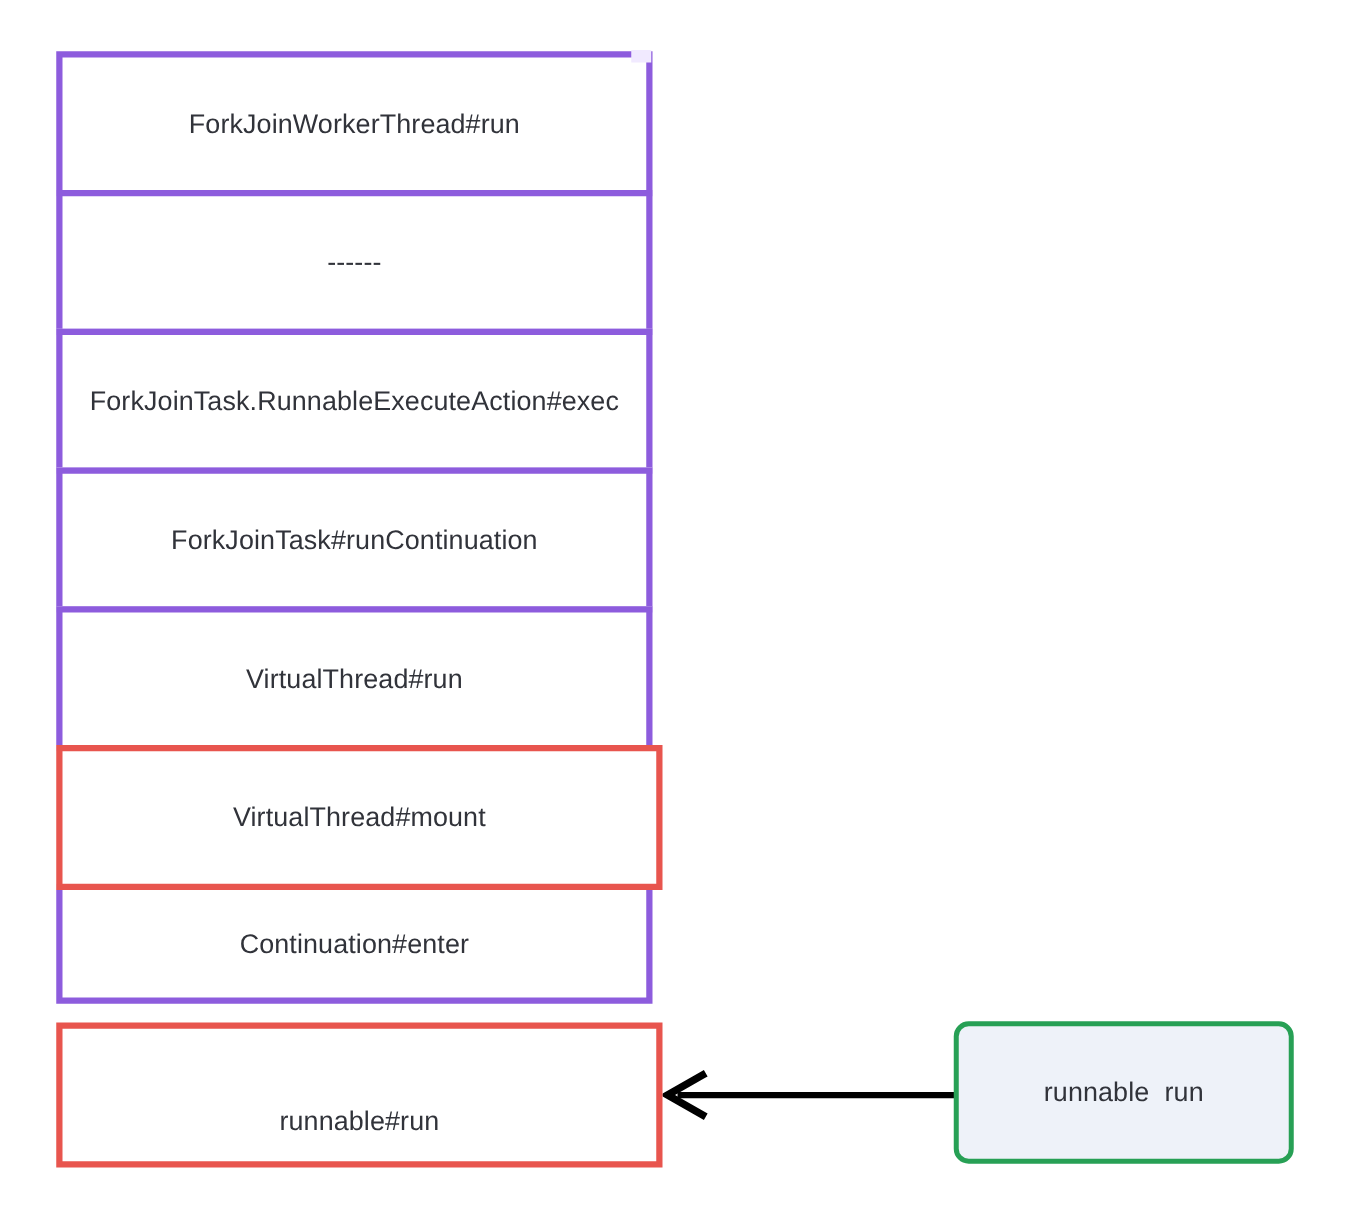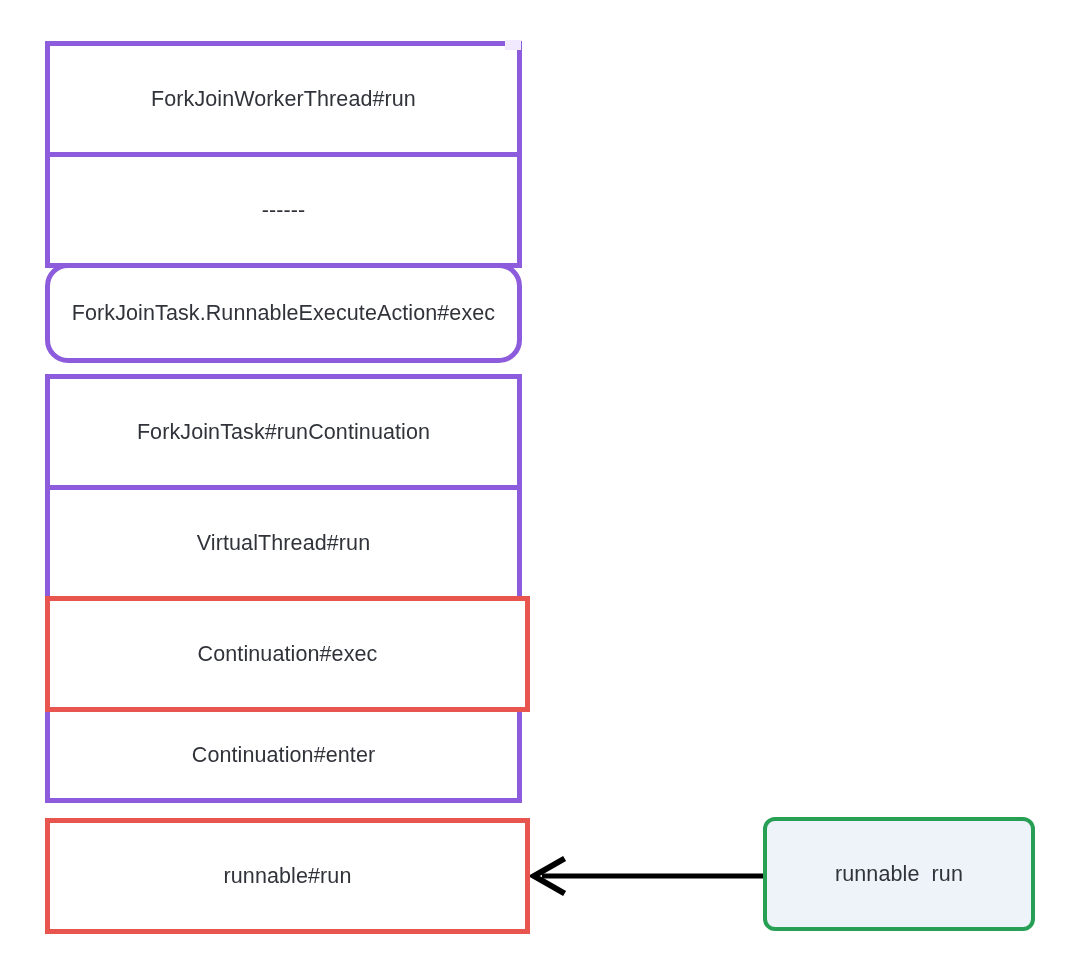--- a/index.html
+++ b/index.html
@@ -99,36 +99,36 @@
 </head>
 <body>
 
 <div id="stack">
     <div class="frame purple" style="top: 0px; height: 116px;">
       <span class="txt">ForkJoinWorkerThread#run</span>
     </div>
     <div class="frame purple" style="top: 111px; height: 116px;">
       <span class="txt">------</span>
     </div>
-    <div class="frame purple" style="top: 222px; height: 100px; border-radius: 23px;">
+    <div class="frame purple" style="top: 222px; height: 116px;">
       <span class="txt">ForkJoinTask.RunnableExecuteAction#exec</span>
     </div>
     <div class="frame purple" style="top: 333px; height: 116px;">
       <span class="txt">ForkJoinTask#runContinuation</span>
     </div>
     <div class="frame purple" style="top: 444px; height: 116px;">
       <span class="txt">VirtualThread#run</span>
     </div>
     <div class="frame red" style="top: 555px; height: 116px;">
-      <span class="txt">Continuation#exec</span>
+      <span class="txt">VirtualThread#mount</span>
     </div>
     <div class="frame purple" style="top: 666px; height: 96px;">
       <span class="txt">Continuation#enter</span>
     </div>
-    <div class="frame red" style="top: 777px; height: 116px;">
+    <div class="frame red" style="top: 777px; height: 116px; align-items: flex-end;">
       <span class="txt">runnable#run</span>
     </div>
   </div>
 
 <div id="corner-artifact"></div>
 
 <div id="arrow">
   <svg width="240" height="42" viewBox="0 0 240 42" xmlns="http://www.w3.org/2000/svg">
     <line x1="236" y1="21" x2="14" y2="21" stroke="#000000" stroke-width="5"></line>
     <polyline points="34,5 6,21 34,37" fill="none" stroke="#000000" stroke-width="6" stroke-linecap="square" stroke-linejoin="miter"></polyline>

